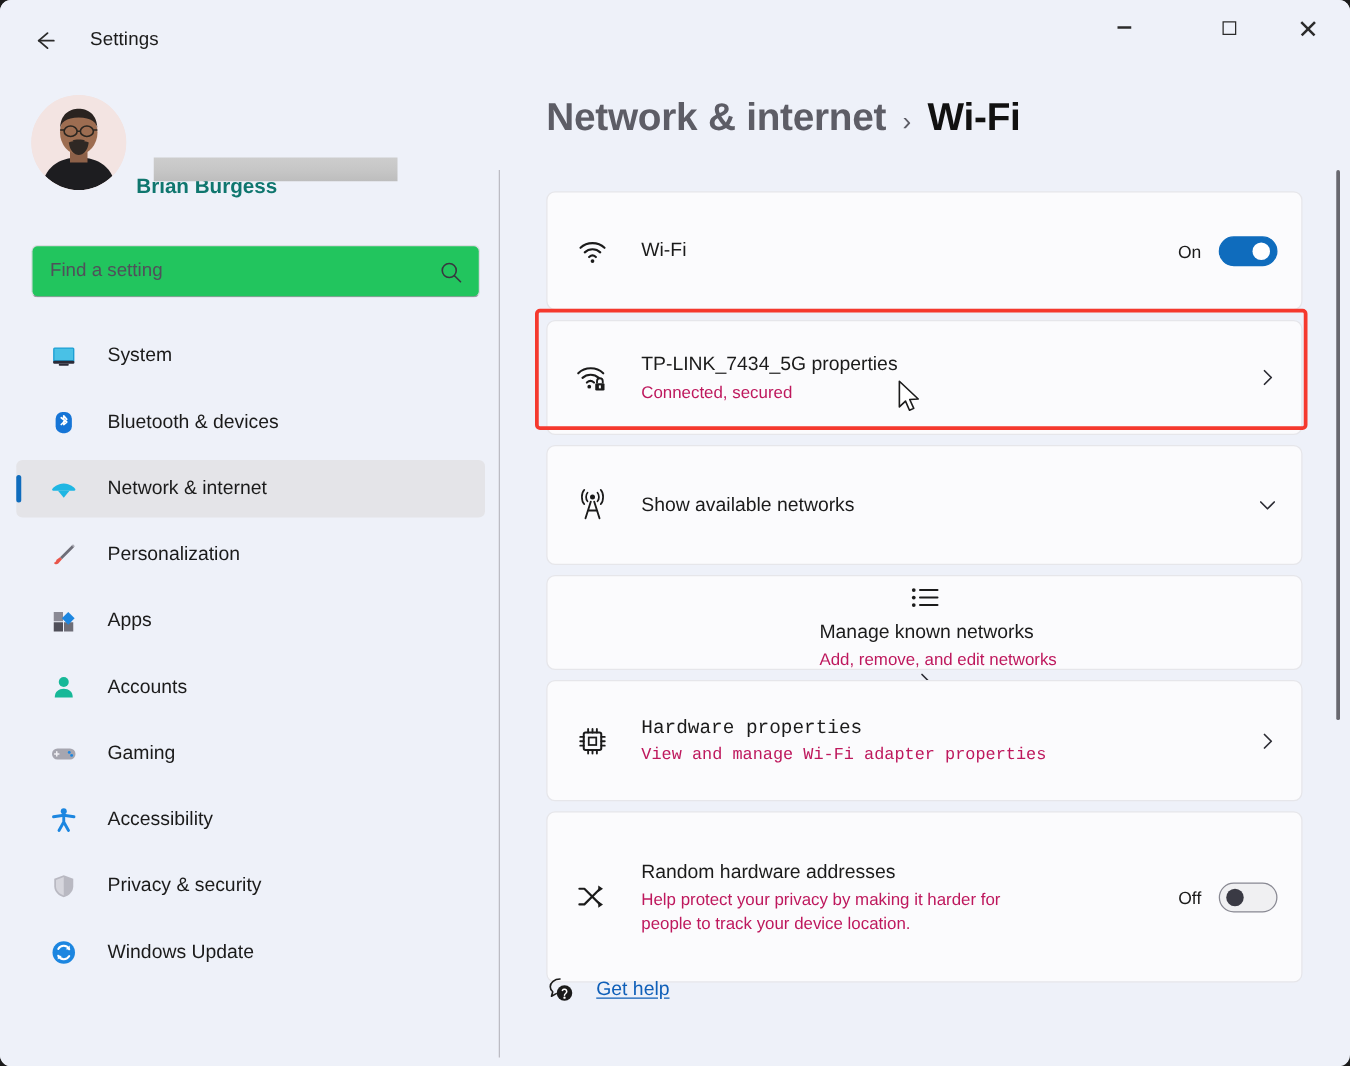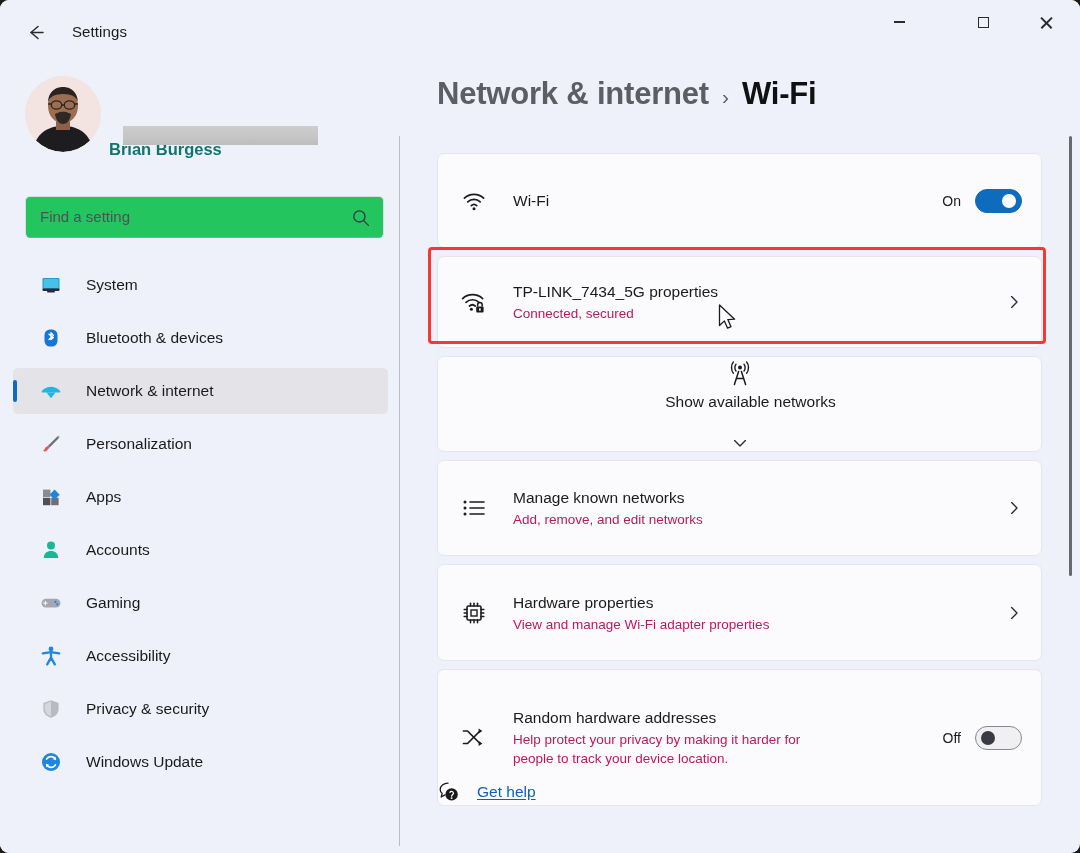--- a/index.html
+++ b/index.html
@@ -540,21 +540,21 @@
           <span class="c-title">TP-LINK_7434_5G properties</span>
           <span class="c-sub" style="display:block;">Connected, secured</span>
         </span>
         <span class="c-right">
           <svg class="chev" viewBox="0 0 16 16">
             <path d="M5.6 2.6 L11 8 L5.6 13.4" fill="none" stroke="#2b2b33" stroke-width="1.35" stroke-linecap="round" stroke-linejoin="round"></path>
           </svg>
         </span>
       </div>
 
-      <div class="card" style="height:96px;flex-direction:column;">
+      <div class="card" style="height:96px;">
         <span class="c-icon">
           <svg width="28" height="28" viewBox="0 0 28 28">
             <circle cx="14" cy="7.6" r="2" fill="#1b1b1b"></circle>
             <g fill="none" stroke="#1b1b1b" stroke-width="1.4" stroke-linecap="round">
               <path d="M10 4.2 C8.5 5.8 8.5 9.4 10 11"></path>
               <path d="M18 4.2 C19.5 5.8 19.5 9.4 18 11"></path>
               <path d="M7.4 1.9 C4.9 4.4 4.9 10.8 7.4 13.3"></path>
               <path d="M20.6 1.9 C23.1 4.4 23.1 10.8 20.6 13.3"></path>
             </g>
             <path d="M12.6 11.4 L8.4 24.6 M15.4 11.4 L19.6 24.6 M10.6 18.4 H17.4" fill="none" stroke="#1b1b1b" stroke-width="1.5" stroke-linecap="round"></path>
@@ -563,21 +563,21 @@
         <span class="c-text">
           <span class="c-title">Show available networks</span>
         </span>
         <span class="c-right">
           <svg class="chev" viewBox="0 0 16 16">
             <path d="M2.6 5.6 L8 11 L13.4 5.6" fill="none" stroke="#2b2b33" stroke-width="1.35" stroke-linecap="round" stroke-linejoin="round"></path>
           </svg>
         </span>
       </div>
 
-      <div class="card" style="height:96px;">
+      <div class="card" style="height:76px;flex-direction:column;">
         <span class="c-icon">
           <svg width="28" height="28" viewBox="0 0 28 28">
             <circle cx="5" cy="8" r="1.5" fill="#1b1b1b"></circle>
             <circle cx="5" cy="14" r="1.5" fill="#1b1b1b"></circle>
             <circle cx="5" cy="20" r="1.5" fill="#1b1b1b"></circle>
             <g stroke="#1b1b1b" stroke-width="1.6" stroke-linecap="round">
               <path d="M10 8 H24"></path>
                 <path d="M10 14 H24"></path>
                 <path d="M10 20 H24"></path>
             </g>
@@ -587,21 +587,21 @@
           <span class="c-title">Manage known networks</span>
           <span class="c-sub" style="display:block;">Add, remove, and edit networks</span>
         </span>
         <span class="c-right">
           <svg class="chev" viewBox="0 0 16 16">
             <path d="M5.6 2.6 L11 8 L5.6 13.4" fill="none" stroke="#2b2b33" stroke-width="1.35" stroke-linecap="round" stroke-linejoin="round"></path>
           </svg>
         </span>
       </div>
 
-      <div class="card" style="height:97px;">
+      <div class="card" style="height:97px;font-family:Liberation Mono, monospace;">
         <span class="c-icon">
           <svg width="28" height="28" viewBox="0 0 28 28">
             <rect x="7" y="7" width="14" height="14" rx="1.4" fill="none" stroke="#1b1b1b" stroke-width="1.6"></rect>
             <rect x="11" y="11" width="6" height="6" fill="none" stroke="#1b1b1b" stroke-width="1.4"></rect>
             <g stroke="#1b1b1b" stroke-width="1.5" stroke-linecap="round">
               <path d="M10.5 7 V4.2"></path>
                 <path d="M14 7 V4.2"></path>
                 <path d="M17.5 7 V4.2"></path>
               <path d="M10.5 21 V23.8"></path>
                 <path d="M14 21 V23.8"></path>

